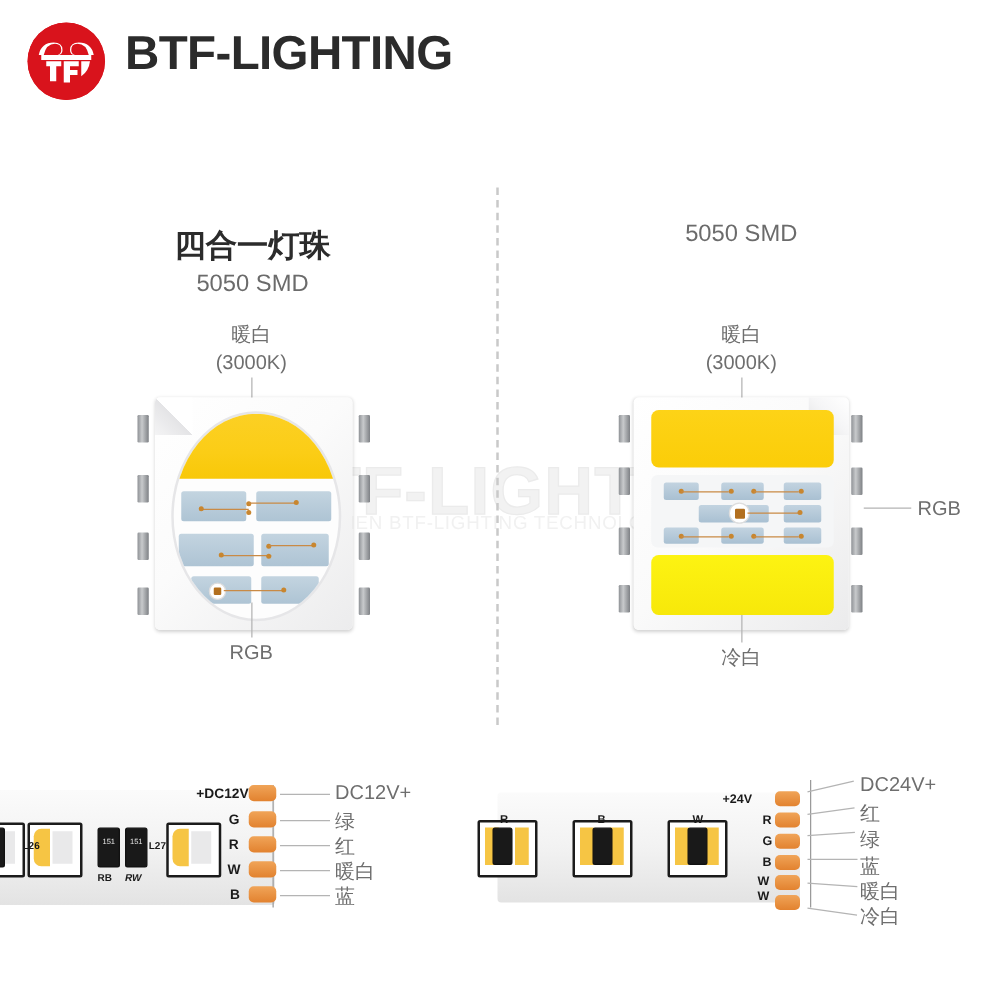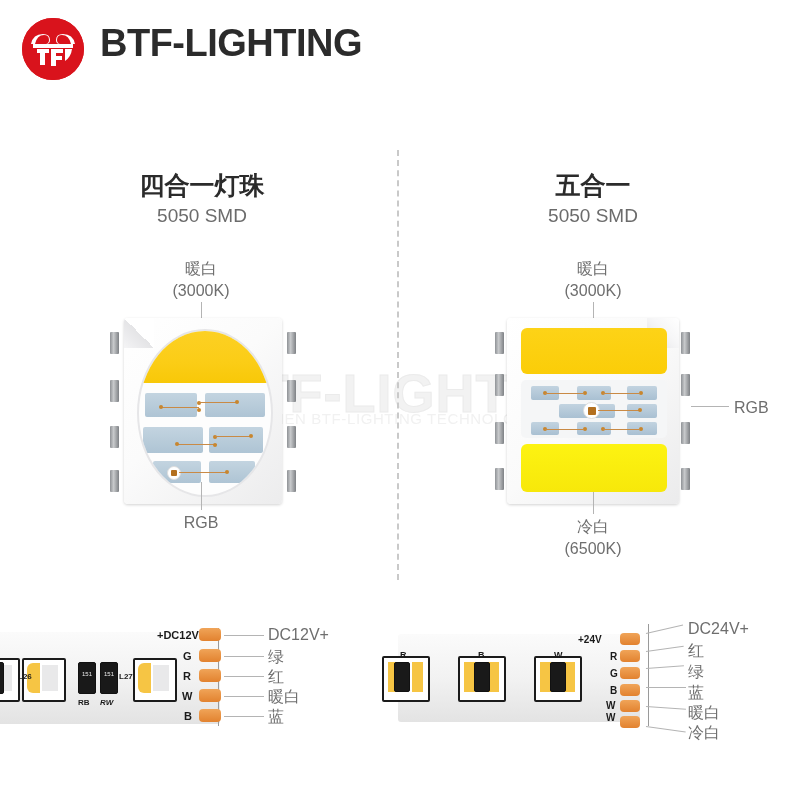--- a/index.html
+++ b/index.html
@@ -44,21 +44,21 @@
     -webkit-text-stroke:1px #ebebeb;
   }
   .wm2{
     position:absolute;left:152px;top:410px;width:520px;
     text-align:center;font-size:15px;
     color:#f1f1f1;letter-spacing:0.6px;white-space:nowrap;
   }
 
   
   .col-title{position:absolute;text-align:center;width:280px;}
-  .col-title .t1{font-size:25px;font-weight:bold;color:#2b2b2b;line-height:1.1;}
+  .col-title .t1{font-size:25px;font-weight:bold;color:#2b2b2b;line-height:1.1;margin-top:12px;}
   .col-title .t2{font-size:19px;color:#6b6b6b;margin-top:6px;line-height:1.1;}
 
   
   .callout{position:absolute;text-align:center;color:#6e6e6e;font-size:16px;line-height:1.35;white-space:nowrap;}
   .leader-v{position:absolute;border-left:1px solid #b4b4b4;}
   .leader-h{position:absolute;border-top:1px solid #b4b4b4;}
 
   
   .chip4{position:absolute;left:110px;top:318px;width:186px;height:186px;}
   .chip4 .body{
@@ -238,21 +238,20 @@
         </div>
       <div class="wire" style="left:40px;top:141px;width:48px;"></div>
       <div class="dot" style="left:86px;top:139px;"></div>
     </div>
   </div>
 
   <div class="leader-v" style="left:201px;top:482px;height:28px;"></div>
   <div class="callout" style="left:163px;top:512px;width:76px;">RGB</div>
 
   <div class="col-title" style="left:453px;top:172px;">
-    <div class="t1">五合一</div>
     <div class="t2">5050 SMD</div>
   </div>
 
   <div class="callout" style="left:525px;top:258px;width:136px;">
     <div>暖白</div>
     <div>(3000K)</div>
   </div>
   <div class="leader-v" style="left:593px;top:302px;height:48px;"></div>
 
   <div class="chip5">
@@ -300,21 +299,20 @@
     </div>
     <div class="coldbar"></div>
   </div>
 
   <div class="leader-h" style="left:691px;top:406px;width:38px;"></div>
   <div class="callout" style="left:734px;top:397px;">RGB</div>
 
   <div class="leader-v" style="left:593px;top:492px;height:22px;"></div>
   <div class="callout" style="left:525px;top:516px;width:136px;">
     <div>冷白</div>
-    <div>(6500K)</div>
   </div>
 
   <div class="strip" style="left:-6px;top:632px;width:226px;height:92px;border-radius:3px;">
     <div class="led50" style="left:-18px;top:26px;">
 
       <div class="ctr" style="left:18px;top:5px;width:16px;height:26px;"></div>
     </div>
     <div class="led50" style="left:28px;top:26px;">
       <div class="phos" style="left:3px;top:3px;width:13px;height:30px;border-radius:6px 0 0 6px;"></div>
       <div class="ctr" style="left:18px;top:5px;width:16px;height:26px;"></div>

